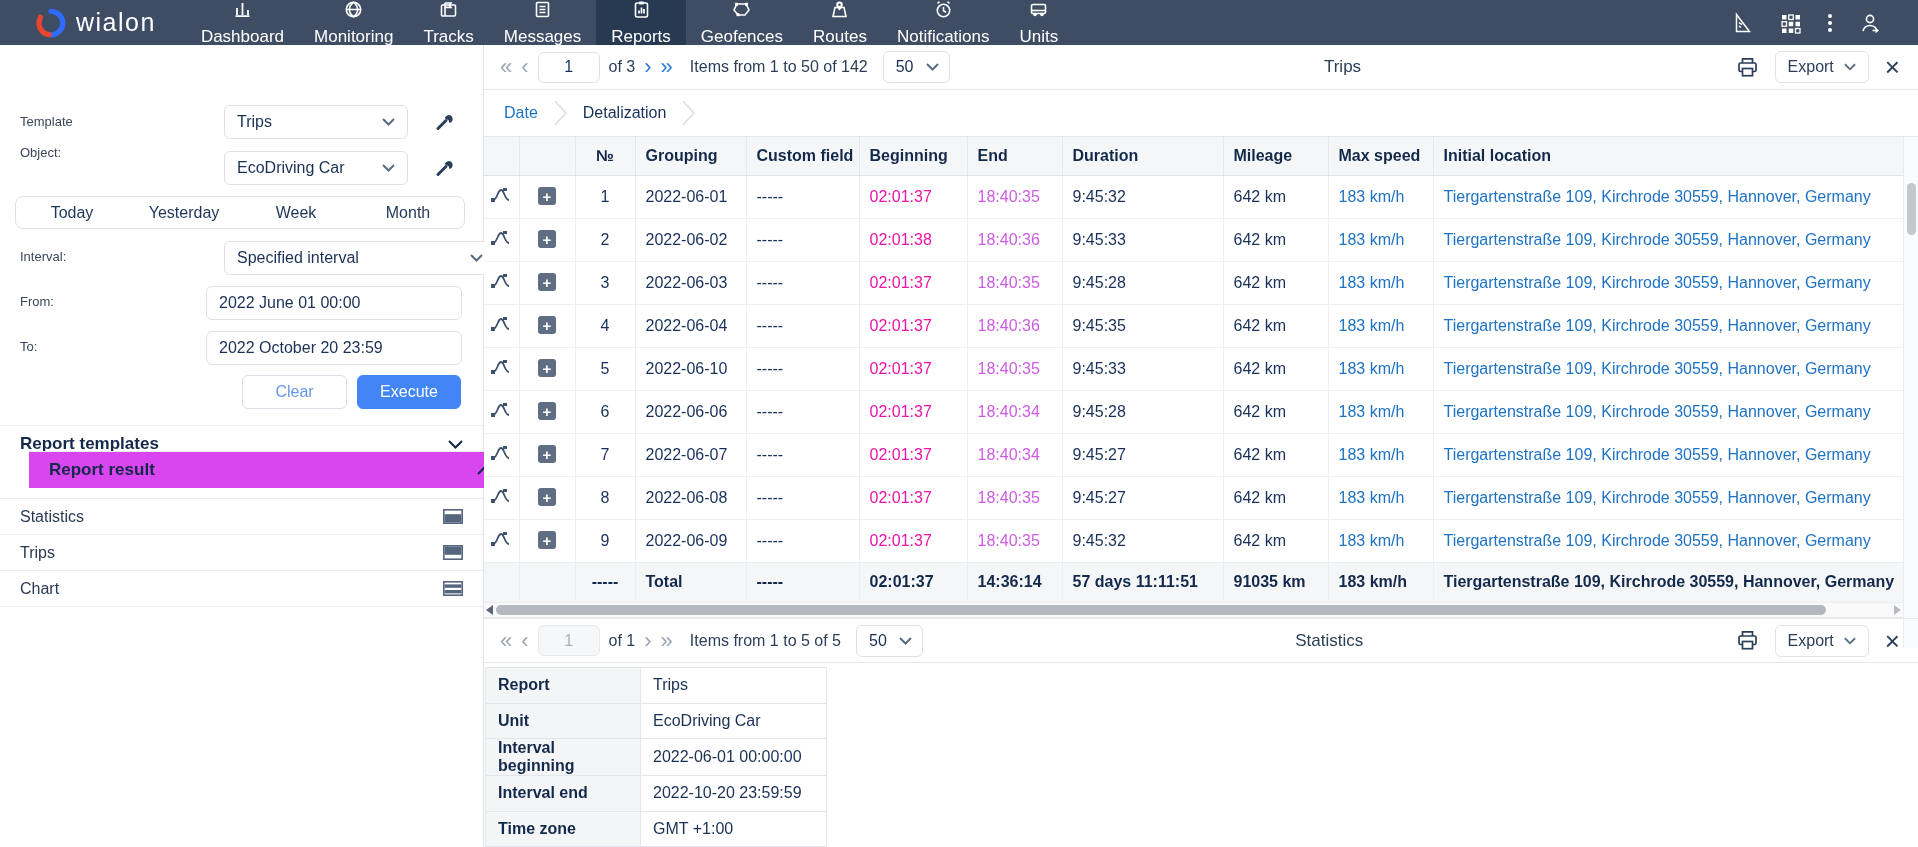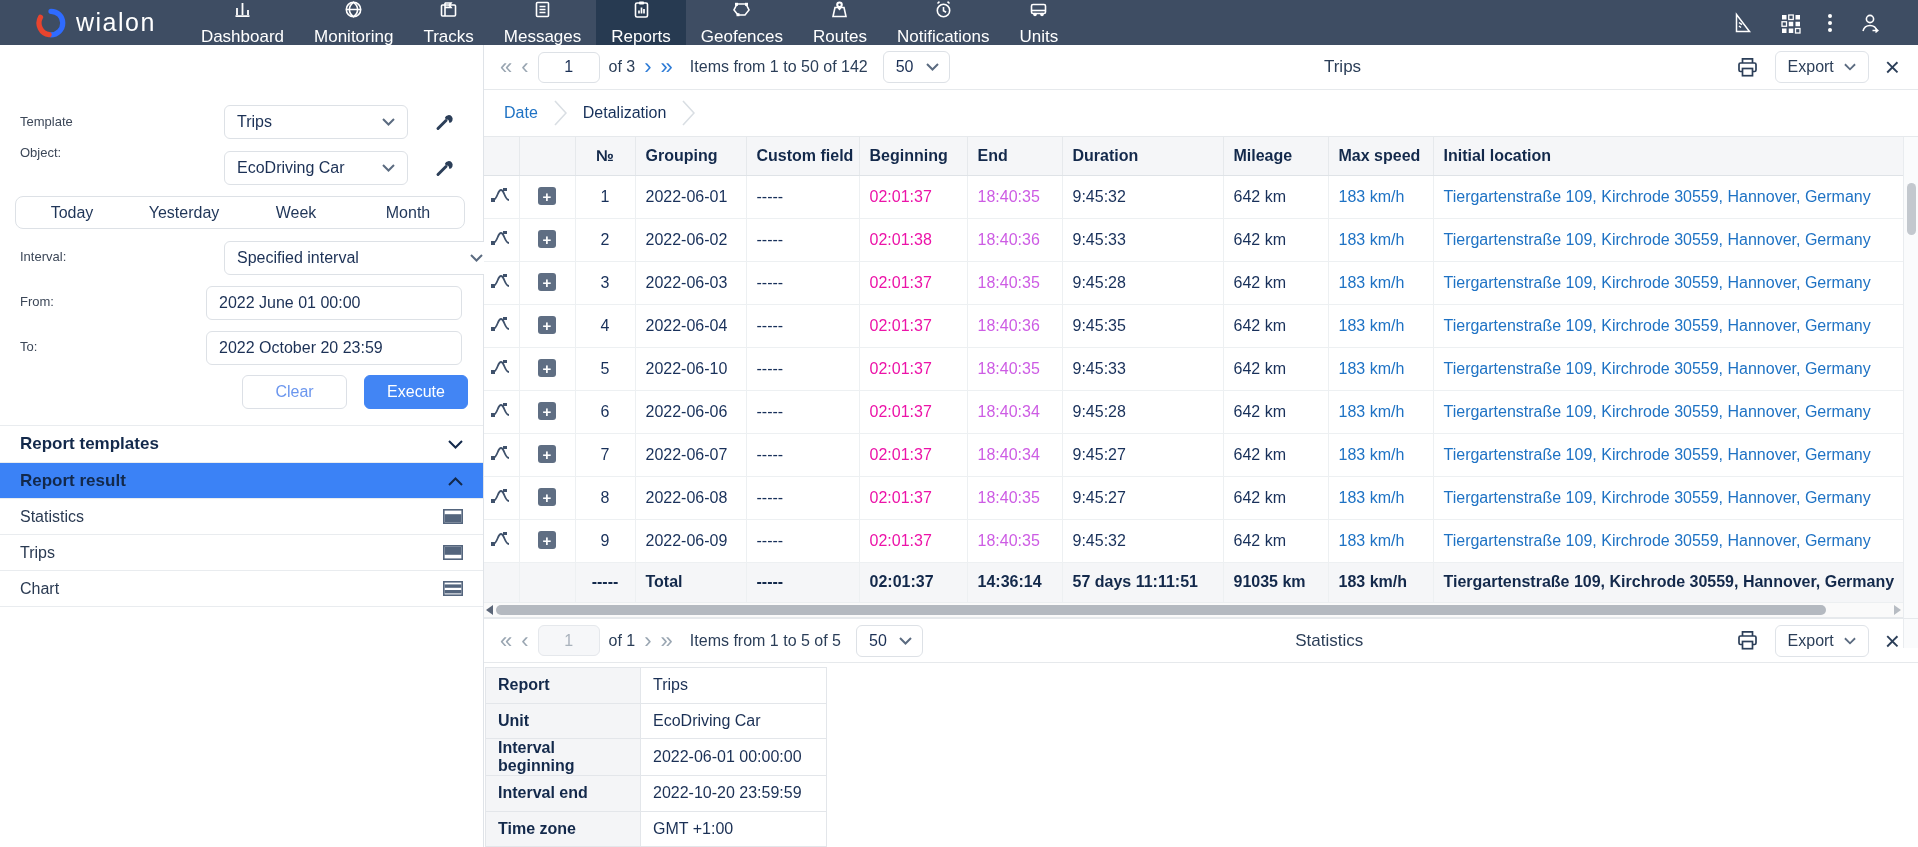--- a/index.html
+++ b/index.html
@@ -31,21 +31,21 @@
   .textinput input { border:none; outline:none; font-size:16px; color:#1b3055; width:100%;
     font-family:"Liberation Sans",sans-serif; background:transparent; }
   .wrench-btn { position:absolute; width:24px; height:24px; cursor:pointer; }
   .quickbar { position:absolute; left:15px; top:151px; width:450px; height:33px;
     border:1px solid #dde1e6; border-radius:8px; display:flex; }
   .quickbar .qr { flex:1; display:flex; align-items:center; justify-content:center;
     font-size:16px; color:#1f3558; cursor:pointer; }
   .btn { position:absolute; height:34px; border-radius:6px; font-size:16px; display:flex;
     align-items:center; justify-content:center; cursor:pointer; }
   .btn-clear { left:242px; top:330px; width:105px; background:#fff; border:1px solid #dce0e6; color:#6b96ee; }
-  .btn-exec { left:357px; top:330px; width:104px; background:#4285f4; border:1px solid #4285f4; color:#fff;margin-left:7px; }
+  .btn-exec { left:357px; top:330px; width:104px; background:#4285f4; border:1px solid #4285f4; color:#fff; }
   .side-section { position:absolute; left:0; width:483px; height:37px; display:flex; align-items:center;
     padding:0 20px; font-size:17px; font-weight:bold; color:#13294b;
     border-top:1px solid #e9ecef; cursor:pointer; }
   .side-section .chev { margin-left:auto; }
   .side-item { position:absolute; left:0; width:483px; height:36px; display:flex; align-items:center;
     padding:0 20px; font-size:16px; color:#2a3a52; border-top:1px solid #e9ecef; cursor:pointer; }
   .side-item .mini { margin-left:auto; }
   .side-item-last-border { position:absolute; left:0; top:561px; width:483px; border-top:1px solid #e9ecef; }
 
   
@@ -314,21 +314,21 @@
   <div class="btn btn-exec">Execute</div>
 
   <div class="side-section" style="top:380px;">
     <span>Report templates</span>
     <span class="chev">
         <svg width="15" height="9" viewBox="0 0 15 9" fill="none" stroke="#13294b" stroke-width="2">
           <path d="M1 1l6.5 6.5L14 1"></path>
         </svg>
       </span>
   </div>
-  <div class="side-section" style="top:417px; background:#3b82f6;">
+  <div class="side-section" style="top:406px; background:#d946ef;margin-left:29px;">
     <span>Report result</span>
     <span class="chev">
         <svg width="15" height="9" viewBox="0 0 15 9" fill="none" stroke="#13294b" stroke-width="2">
           <path d="M1 8l6.5-6.5L14 8"></path>
         </svg>
       </span>
   </div>
 
   <div class="side-item" style="top:453px;">
     <span>Statistics</span>

